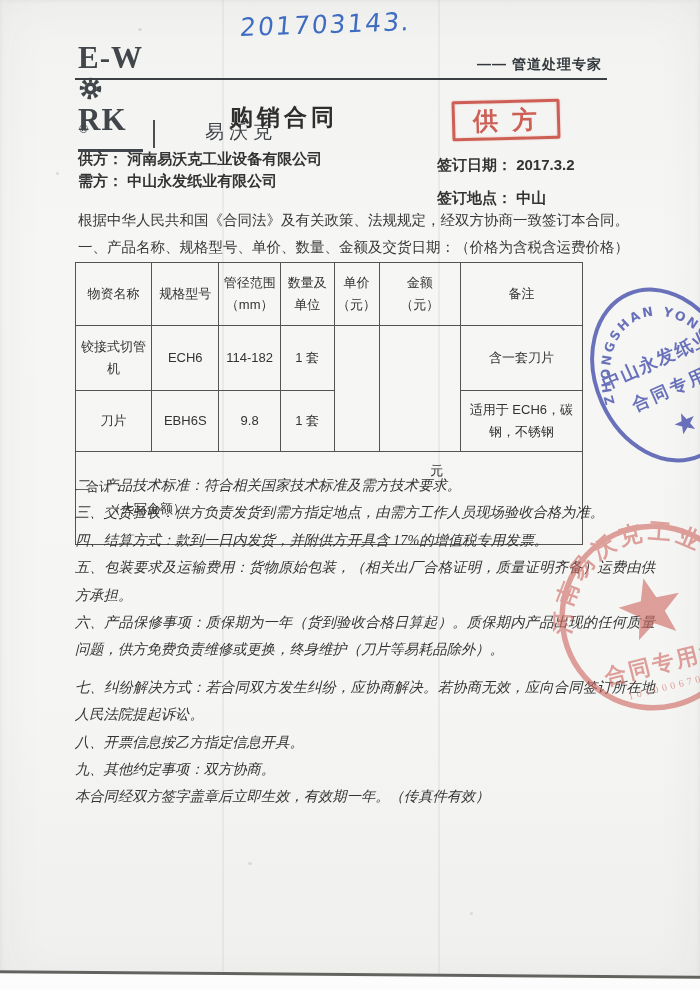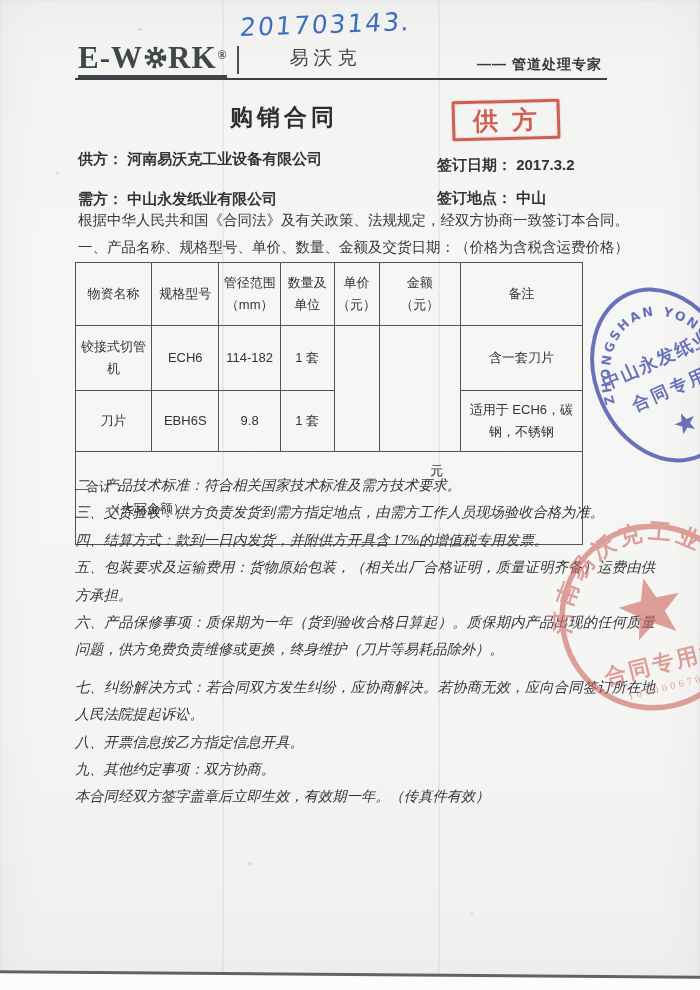--- a/index.html
+++ b/index.html
@@ -20,21 +20,21 @@
     position:absolute;left:240px;top:10px;
     font-family:"DejaVu Sans", sans-serif;
     font-size:25px;color:#3e6cc1;letter-spacing:2px;
     transform:rotate(-2deg) skewX(-7deg);
   }
   
   .logo-row{position:absolute;left:78px;top:42px;display:flex;align-items:flex-end;}
   .logo-latin{
     font-family:"Liberation Serif", serif;font-weight:bold;font-size:31px;line-height:1;
     color:#41464a;letter-spacing:1px;border-bottom:3px solid #41464a;padding-bottom:2px;
-    display:flex;align-items:flex-end;
+    display:flex;align-items:flex-start;flex-direction:column;
   }
   .logo-reg{font-size:12px;vertical-align:top;position:relative;top:-12px;margin-left:1px;}
   .gear{margin:0 1px;position:relative;top:1px;}
   .logo-bar{width:2px;height:28px;background:#4a4f53;margin:0 8px 4px 10px;}
   .logo-cn{font-family:"Liberation Sans", sans-serif;font-size:19px;line-height:1;
     color:#3f4347;letter-spacing:5px;padding-bottom:11px;margin-left:42px;}
   .tagline{
     position:absolute;right:98px;top:56px;
     font-family:"Liberation Sans", sans-serif;font-weight:bold;font-size:14px;color:#33383c;
     letter-spacing:1px;
@@ -129,21 +129,21 @@
   <div class="corner-stamp">供方</div>
 
   <div class="party-line" style="top:150px;">
     <span>供方：</span>
     <span>河南易沃克工业设备有限公司</span>
   </div>
   <div class="sign-line" style="top:156px;">
     <span>签订日期：</span>
     <span>2017.3.2</span>
   </div>
-  <div class="party-line" style="top:190px;">
+  <div class="party-line" style="top:172px;">
     <span>需方：</span>
     <span>中山永发纸业有限公司</span>
   </div>
   <div class="sign-line" style="top:189px;">
     <span>签订地点：</span>
     <span>中山</span>
   </div>
 
   <div class="preamble">根据中华人民共和国《合同法》及有关政策、法规规定，经双方协商一致签订本合同。</div>
   <div class="section1">一、产品名称、规格型号、单价、数量、金额及交货日期：（价格为含税含运费价格）</div>

